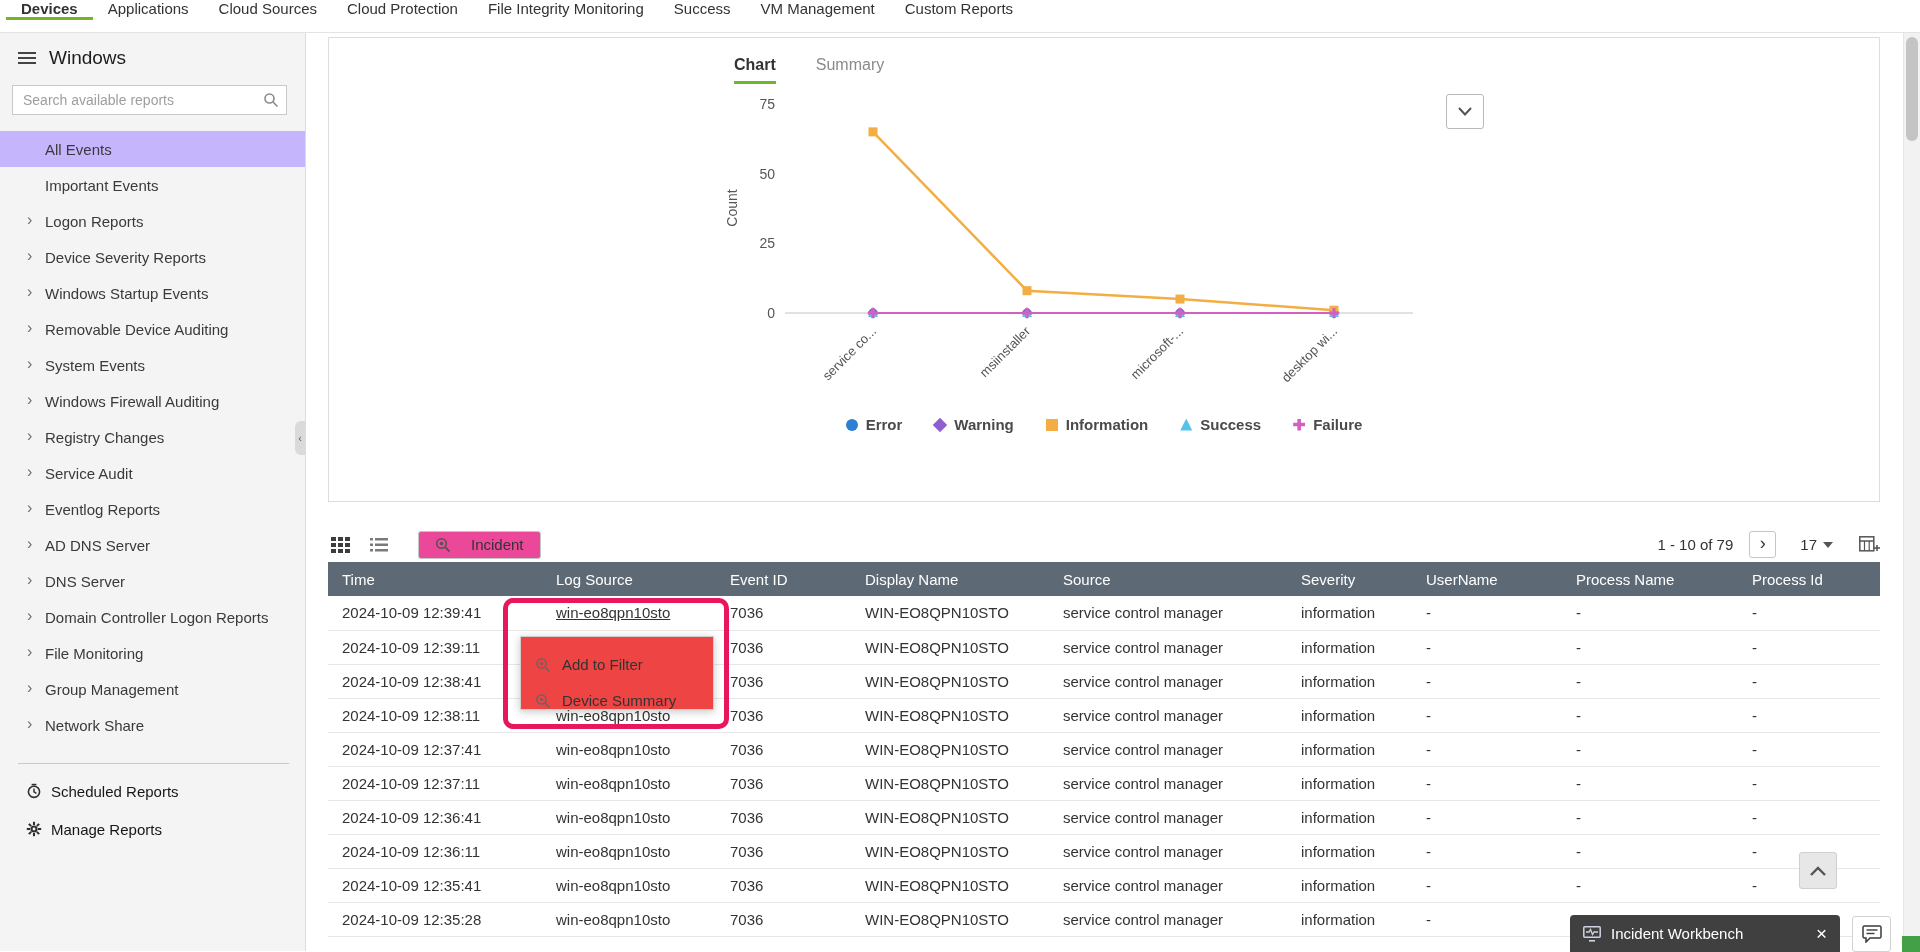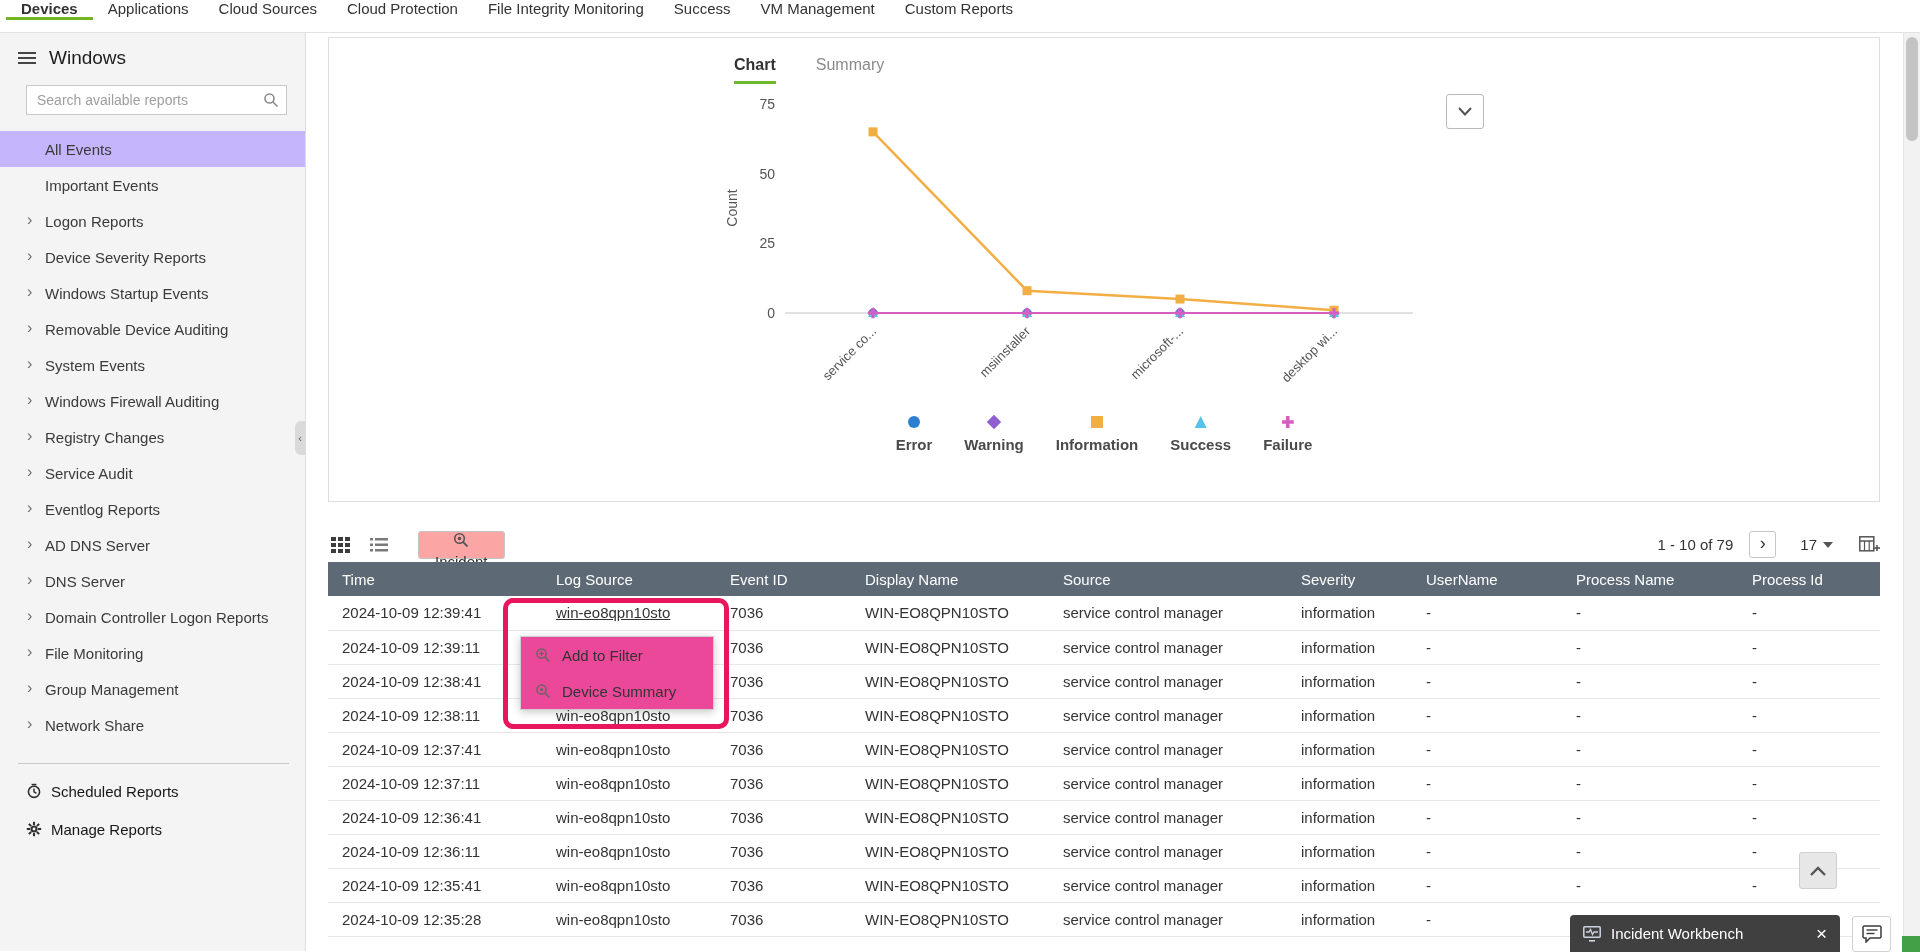--- a/index.html
+++ b/index.html
@@ -13,21 +13,21 @@
     color:#333; cursor:pointer; border-bottom:3px solid transparent; white-space:nowrap; }
   .nav-item.active { font-weight:bold; border-bottom-color:#72b626; }
 
   .app-body { display:flex; height:918px; position:relative; }
 
   
   .sidebar { width:306px; background:#f4f4f4; border-right:1px solid #ddd; position:relative; flex:none; }
   .sidebar-header { display:flex; align-items:center; gap:13px; padding:14px 0 10px 18px; }
   .sidebar-title { font-size:19px; color:#1c1c1c; }
   .hamburger { display:flex; cursor:pointer; }
-  .search-box { position:relative; margin:6px 18px 16px 26px; }
+  .search-box { position:relative; margin:6px 18px 16px 12px; }
   .search-input { width:100%; height:30px; border:1px solid #c9c9c9; background:#fff;
     padding:0 34px 0 10px; font-size:14px; color:#555; outline:none; font-family:inherit; }
   .search-input::placeholder { color:#9e9e9e; }
   .search-icon { position:absolute; right:8px; top:7px; cursor:pointer; }
   .side-item { position:relative; height:36px; display:flex; align-items:center;
     padding-left:45px; font-size:15px; color:#3a3a3a; cursor:pointer; }
   .side-item.selected { background:#c4b5fd; }
   .side-item .chev { position:absolute; left:27px; top:50%; transform:translateY(-54%);
     font-size:16px; color:#6f6f6f; }
   .sidebar-divider { border-top:1px solid #c9c9c9; margin:20px 16px 8px 18px; }
@@ -48,36 +48,36 @@
     border-bottom:3px solid transparent; }
   .tab.active { color:#333; font-weight:bold; border-bottom-color:#6fb82c; }
   .chart-dropdown { position:absolute; left:1117px; top:56px; width:38px; height:35px;
     border:1px solid #b9b9b9; border-radius:3px; background:#fff; display:flex;
     align-items:center; justify-content:center; cursor:pointer; }
   .chart-svg { position:absolute; left:392px; top:52px; }
   .chart-svg text { font-family:"Liberation Sans", sans-serif; }
   .legend { position:absolute; left:0; right:0; top:378px; display:flex;
     justify-content:center; gap:32px; }
   .legend-item { display:flex; align-items:center; gap:8px; font-size:15px;
-    font-weight:bold; color:#4a4a4a; cursor:pointer;flex-direction:column; }
+    font-weight:bold; color:#4a4a4a; cursor:pointer; }
   .legend-marker { width:12px; height:12px; flex:none; }
   .m-circle { border-radius:50%; }
   .m-diamond { transform:rotate(45deg) scale(.85); }
   .m-triangle { clip-path:polygon(50% 0,100% 100%,0 100%); }
   .m-cross { clip-path:polygon(35% 0,65% 0,65% 35%,100% 35%,100% 65%,65% 65%,65% 100%,35% 100%,35% 65%,0 65%,0 35%,35% 35%); }
 
   
   .table-toolbar { position:absolute; left:22px; top:496px; width:1552px; height:31px;
     display:flex; align-items:center; padding-left:3px; }
   .icon-btn { background:none; border:none; cursor:pointer; display:flex; align-items:center; }
   .tb-grid { margin-right:20px; }
   .tb-list { margin-right:30px; }
-  .incident-btn { display:flex; align-items:center; gap:5px; height:28px; padding:0 16px;
-    border:1px solid #c5c5c5; border-radius:3px; background:#fca5a5; font-size:15px;
-    color:#333; cursor:pointer; font-family:inherit;flex-direction:column; }
+  .incident-btn { display:flex; align-items:center; gap:20px; height:28px; padding:0 16px;
+    border:1px solid #c5c5c5; border-radius:3px; background:#ec4899; font-size:15px;
+    color:#333; cursor:pointer; font-family:inherit; }
   .toolbar-right { margin-left:auto; display:flex; align-items:center; }
   .pagination { font-size:15px; color:#333; margin-right:16px; }
   .page-next { width:27px; height:27px; border:1px solid #c5c5c5; border-radius:3px;
     background:#fff; font-size:18px; color:#333; cursor:pointer; margin-right:24px;
     display:flex; align-items:center; justify-content:center; padding-bottom:3px; }
   .page-size { display:flex; align-items:center; gap:6px; font-size:15px; color:#333;
     margin-right:26px; cursor:pointer; }
   .caret-down { width:0; height:0; border-left:5px solid transparent;
     border-right:5px solid transparent; border-top:6px solid #555; }
 
@@ -86,22 +86,22 @@
     border-collapse:collapse; table-layout:fixed; }
   .data-table th { background:#5d6a76; color:#fff; font-weight:normal; font-size:15px;
     text-align:left; height:34px; padding:0 0 0 14px; cursor:pointer; white-space:nowrap; }
   .data-table td { font-size:15px; color:#333; height:34px; padding:0 0 0 14px;
     border-bottom:1px solid #e7e7e7; white-space:nowrap; overflow:hidden; background:#fff; }
   .cell-link { text-decoration:underline; cursor:pointer; }
 
   
   .context-menu { position:absolute; left:520px; top:636px; width:194px; background:#fff;
     border:1px solid #cfcfcf; box-shadow:0 2px 8px rgba(0,0,0,.22); z-index:60; }
-  .menu-item { height:36px; display:flex; align-items:center; gap:11px; padding-left:14px;
-    font-size:15px; color:#333; cursor:pointer; background:#ec4899; }
+  .menu-item { height:36px; display:flex; align-items:flex-end; gap:11px; padding-left:14px;
+    font-size:15px; color:#333; cursor:pointer; background:#ef4444; }
   .annotation-box { position:absolute; left:503px; top:598px; width:226px; height:131px;
     border:5px solid #e8175d; border-radius:10px; z-index:70; pointer-events:none; }
   .scroll-top { position:absolute; left:1799px; top:852px; width:38px; height:37px;
     background:#e7e7e7; border:1px solid #cfcfcf; border-radius:3px; cursor:pointer;
     display:flex; align-items:center; justify-content:center; z-index:40; }
   .workbench { position:absolute; left:1570px; top:915px; width:270px; height:37px;
     background:#404040; border-radius:4px 4px 0 0; display:flex; align-items:center;
     gap:10px; padding:0 13px; z-index:40; cursor:pointer; }
   .wb-title { flex:1; color:#fff; font-size:15px; }
   .wb-icon { display:flex; }

